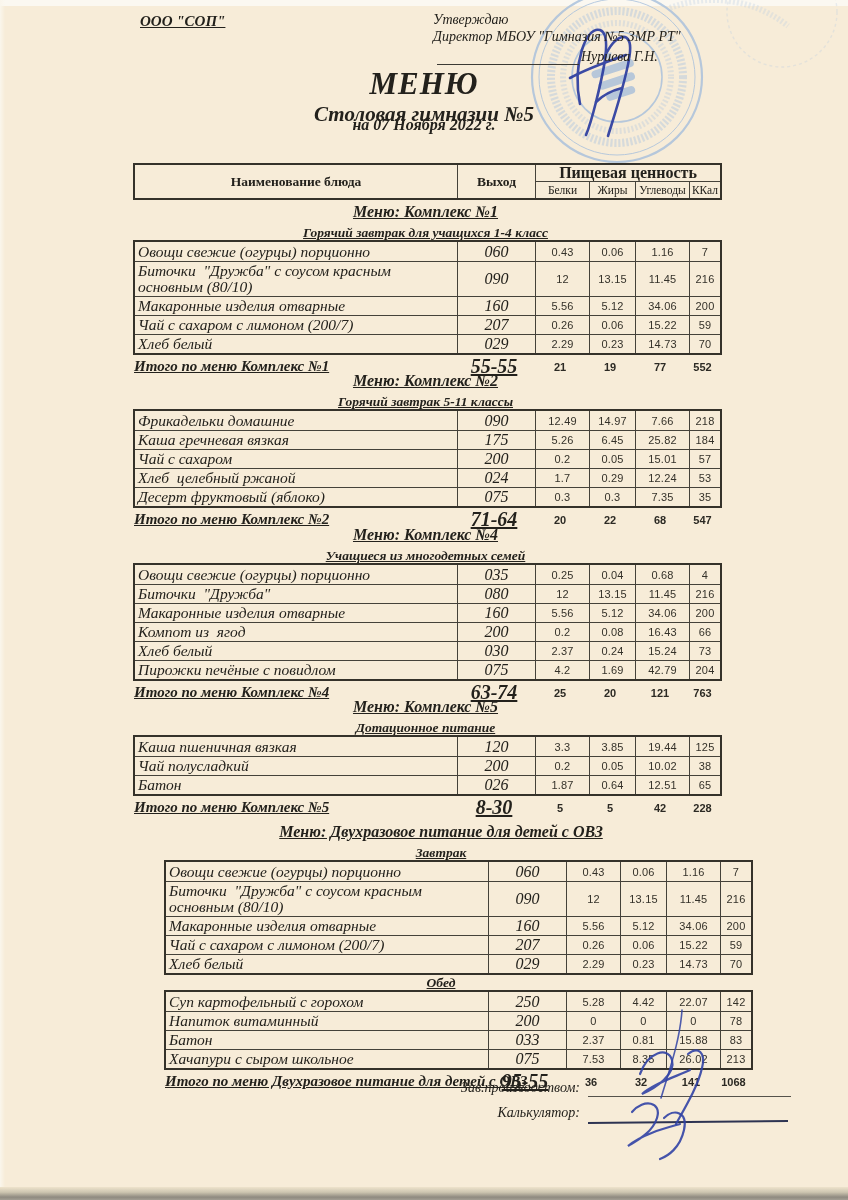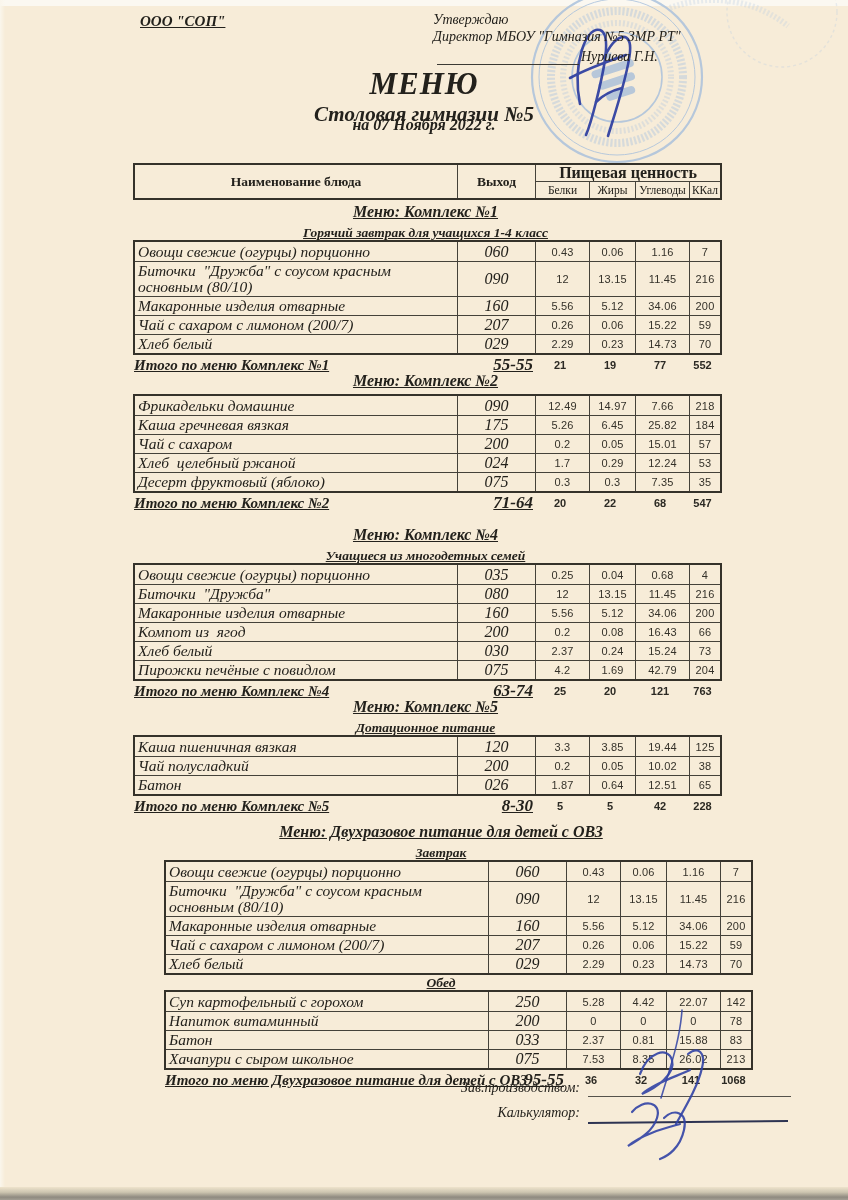--- a/index.html
+++ b/index.html
@@ -44,21 +44,21 @@
   .trow{display:grid;grid-template-columns:322px 78px 54px 46px 54px 31px;height:19px;}
   .trow.tall{height:35px;}
   .trow + .trow{border-top:1.5px solid #45423a;}
   .trow .c{display:flex;align-items:center;justify-content:center;overflow:hidden;}
   .trow .c + .c{border-left:1.5px solid #45423a;}
   .trow .name{justify-content:flex-start;font-style:italic;font-size:15.5px;line-height:16px;padding:0 3px;white-space:pre-wrap;}
   .trow .out{font-style:italic;font-size:16px;}
   .trow .val{font-family:"Liberation Sans", sans-serif;font-size:11px;color:#343129;letter-spacing:.2px;}
   .total-row{display:grid;grid-template-columns:322px 78px 54px 46px 54px 31px;height:18px;align-items:center;}
   .total-row .t-label{font-size:15px;font-weight:bold;font-style:italic;text-decoration:underline;white-space:nowrap;overflow:visible;padding-left:1px;}
-  .total-row .t-out{text-align:right;font-size:17px;font-weight:bold;font-style:italic;text-decoration:underline;}
+  .total-row .t-out{text-align:center;font-size:20px;font-weight:bold;font-style:italic;text-decoration:underline;}
   .total-row .t-val{text-align:center;font-family:"Liberation Sans", sans-serif;font-size:11px;font-weight:bold;color:#2c2a24;}
 
   
   .f-label1,.f-label2{position:absolute;width:205px;text-align:right;font-size:14px;font-style:italic;}
   .f-label1{left:375px;top:1080px;}
   .f-label2{left:375px;top:1105px;}
   .f-line1{position:absolute;left:588px;top:1096px;width:203px;border-top:1.5px solid #55524b;}
   .f-line2{position:absolute;left:588px;top:1121px;width:200px;border-top:2px solid #2e3452;transform:rotate(-0.6deg);}
   .foot-sig{position:absolute;left:590px;top:1002px;pointer-events:none;}
 </style>
@@ -167,20 +167,21 @@
           <div class="t-label">Итого по меню Комплекс №1</div>
           <div class="t-out">55-55</div>
           <div class="t-val">21</div>
           <div class="t-val">19</div>
           <div class="t-val">77</div>
           <div class="t-val">552</div>
         </div>
       </div>
       <div class="section" style="top: 371px;">
         <div class="sec-title">Меню: Комплекс №2</div>
+        <div class="sec-sub">Горячий завтрак 5-11 классы</div>
         <div class="menu-table">
           <div class="trow">
             <div class="c name">Фрикадельки домашние</div>
             <div class="c out">090</div>
             <div class="c val">12.49</div>
             <div class="c val">14.97</div>
             <div class="c val">7.66</div>
             <div class="c val">218</div>
           </div>
           <div class="trow">

